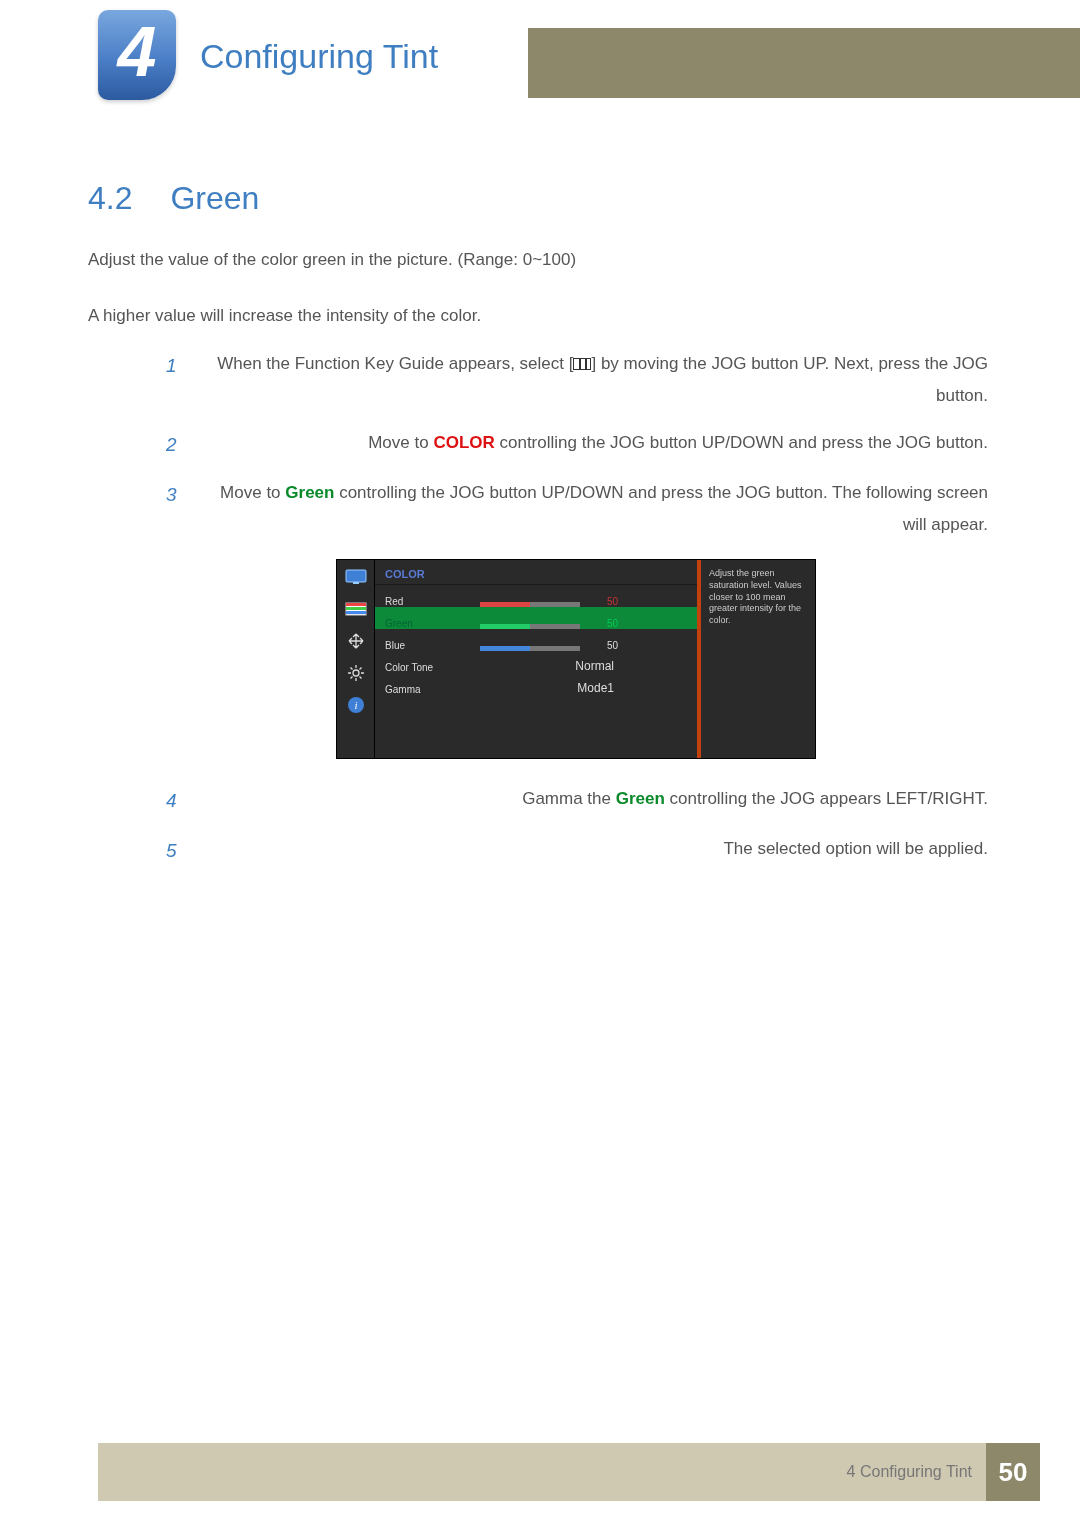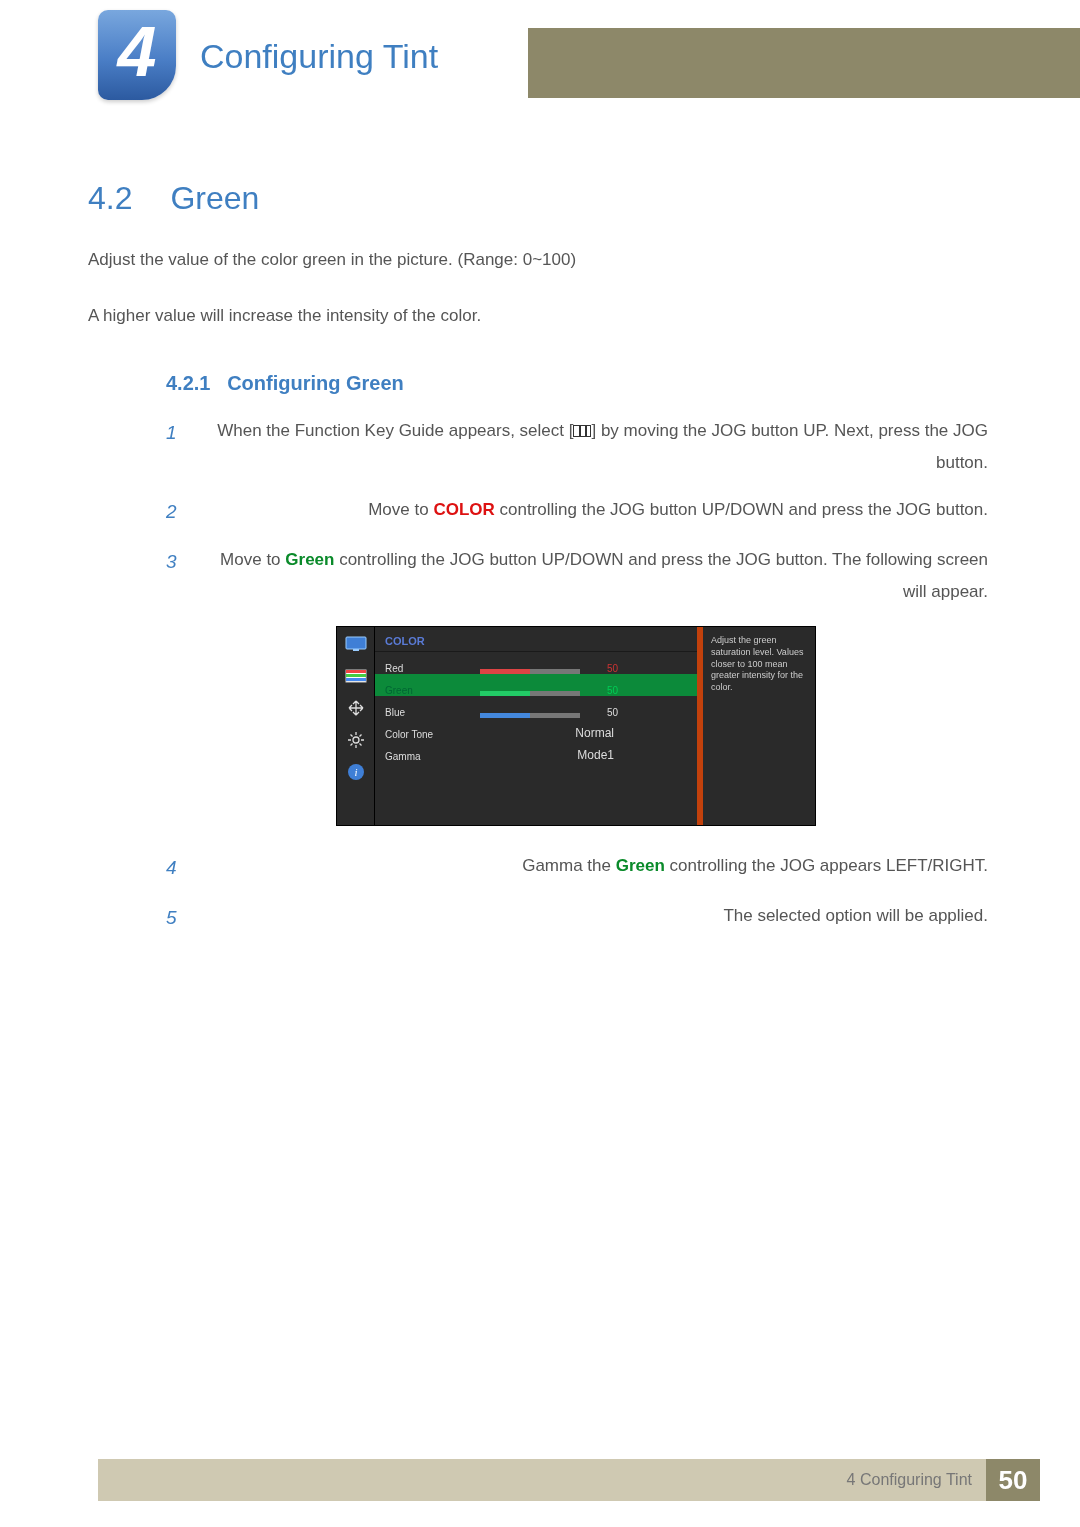--- a/index.html
+++ b/index.html
@@ -170,33 +170,33 @@
   .osd-val {
     width: 28px;
     text-align: right;
     font-size: 10px;
   }
   .osd-val.redv { color: #c33; }
   .osd-val.greenv { color: #0c5; }
   .osd-text { width: 138px; text-align: right; font-size:12px; padding-right: 4px; }
   .osd-help {
     width: 118px;
-    border-left: 6px solid #c2410c;
+    border-left: 4px solid #c2410c;
     padding: 8px 8px;
     font-size: 9px;
     line-height: 1.3;
     color: #ccc;
   }
 
   
   .footer {
     position: absolute;
     left: 0; right: 0;
     bottom: 26px;
-    height: 42px;
+    height: 58px;
     display: flex;
     align-items: stretch;
   }
   .footer .beige {
     margin-left: 98px;
     flex: 1;
     background: #cfc9b2;
     display: flex;
     justify-content: flex-end;
     align-items: center;
@@ -227,25 +227,20 @@
   <div>
     <span class="sec-num">4.2</span>
     <span class="sec-title">Green</span>
   </div>
 
   <div class="intro">
     <p>Adjust the value of the color green in the picture. (Range: 0~100)</p>
     <p>A higher value will increase the intensity of the color.</p>
   </div>
 
-  <div class="subhead">
-    <span>4.2.1</span>
-    &nbsp;
-    <span>Configuring Green</span>
-  </div>
 
   <div class="steps">
 
     <div class="step">
       <div class="step-num">1</div>
       <div class="step-body">
         <span>When the Function Key Guide appears, select [</span><span class="menu-icon"></span><span>] by moving the JOG button UP. Next, press the JOG button.</span>
       </div>
     </div>
 

